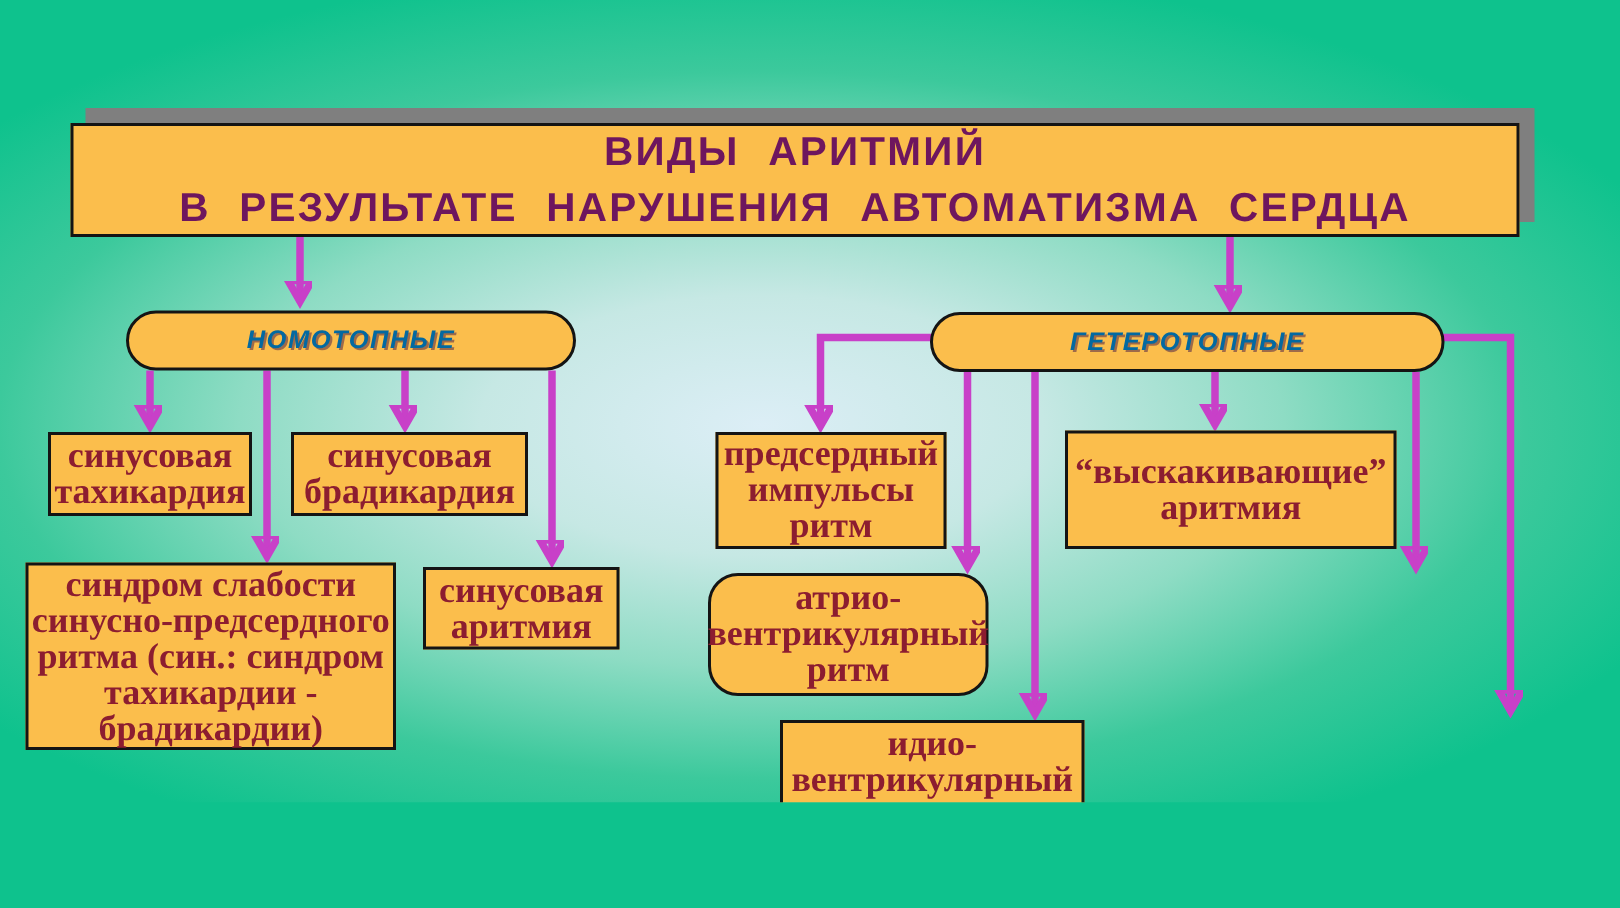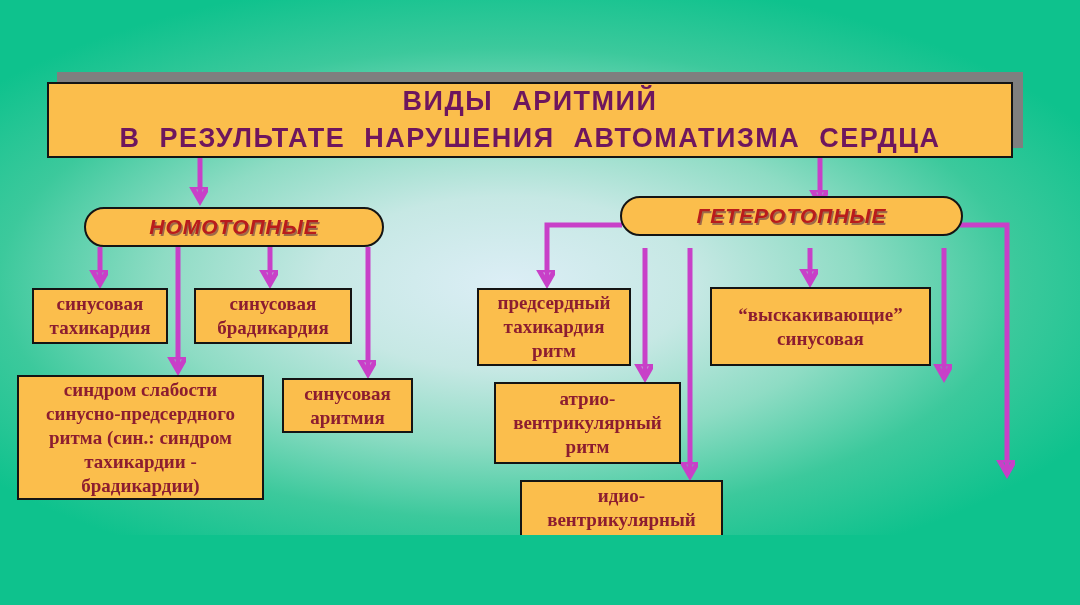--- a/index.html
+++ b/index.html
@@ -17,39 +17,39 @@
     text-align:center;white-space:pre-line;
     z-index:2;
   }
   #title-box{
     left:47px;top:82px;width:966px;height:76px;
     box-shadow:10px -10px 0 0 #7f7f7f;
     color:#6e165e;font-weight:bold;font-size:27px;line-height:37px;
     letter-spacing:1.5px;word-spacing:10px;
   }
   .branch{
-    color:#b91c1c;font-weight:bold;font-style:italic;
-    font-size:21px;letter-spacing:1px;
+    color:#0369a1;font-weight:bold;font-style:italic;
+    font-size:17px;letter-spacing:1px;
     text-shadow:1.5px 1.5px 0 rgba(45,5,70,0.45);
     border-radius:20px;
   }
   #branch-nomotopic{left:84px;top:207px;width:300px;height:40px;}
-  #branch-heterotopic{left:620px;top:196px;width:343px;height:40px;}
+  #branch-heterotopic{left:620px;top:208px;width:343px;height:40px;}
   .node{
     color:#8c1d30;font-weight:bold;
     font-family:"Liberation Serif","DejaVu Serif",serif;
-    font-size:19px;line-height:24px;text-align:center;
+    font-size:24px;line-height:24px;text-align:center;
   }
   #node-tachycardia{left:32px;top:288px;width:136px;height:56px;}
   #node-bradycardia{left:194px;top:288px;width:158px;height:56px;}
   #node-sick-sinus{left:17px;top:375px;width:247px;height:125px;}
   #node-sinus-arrhythmia{left:282px;top:378px;width:131px;height:55px;}
   #node-atrial-slow{left:477px;top:288px;width:154px;height:78px;}
   #node-escape-impulses{left:710px;top:287px;width:221px;height:79px;}
-  #node-av-rhythm{left:494px;top:382px;width:187px;height:82px;}
+  #node-av-rhythm{left:472px;top:382px;width:187px;height:82px;border-radius:20px;}
   #node-migration{left:790px;top:382px;width:194px;height:77px;line-height:31px;}
   #node-idioventricular{left:520px;top:480px;width:203px;height:79px;}
   #node-dissociation{left:877px;top:478px;width:189px;height:81px;line-height:28px;}
   #connectors{position:absolute;left:0;top:0;z-index:1;}
   #connectors path{stroke:#c840c8;stroke-width:5;fill:none;}
 </style>
 </head>
 <body>
 
 <div id="slide">
@@ -86,24 +86,24 @@
 брадикардия</div>
   <div class="box node" id="node-sick-sinus">синдром слабости
 синусно-предсердного
 ритма (син.: синдром
 тахикардии -
 брадикардии)</div>
   <div class="box node" id="node-sinus-arrhythmia">синусовая
 аритмия</div>
 
   <div class="box node" id="node-atrial-slow">предсердный
-тахикардия
+импульсы
 ритм</div>
   <div class="box node" id="node-escape-impulses">“выскакивающие”
-синусовая</div>
+аритмия</div>
   <div class="box node" id="node-av-rhythm">атрио-
 вентрикулярный
 ритм</div>
   <div class="box node" id="node-idioventricular">идио-
 вентрикулярный
 ритм</div>
 
 </div>
 
 </body></html>

